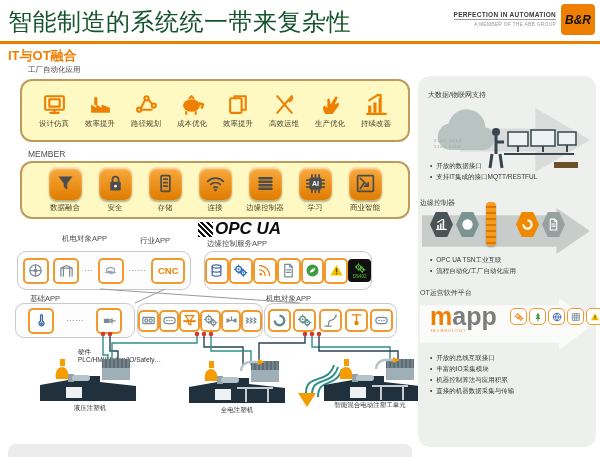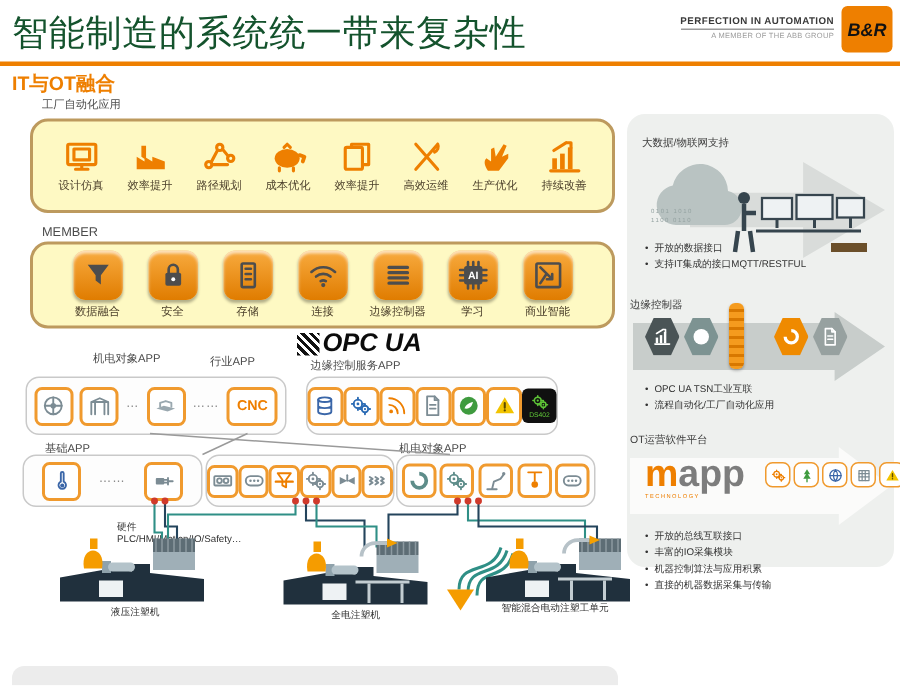--- a/index.html
+++ b/index.html
@@ -47,21 +47,21 @@
   .ds402{width:25px;height:23px;border-radius:4px;background:#101010;display:flex;flex-direction:column;
         align-items:center;justify-content:center;color:#5ec437;}
   .ds402 .icn{width:12px;height:12px;}
   .ds402 .ds-label{font-size:4.5px;color:#5ec437;}
   
   .hw{position:absolute;left:78px;top:348px;font-size:6.5px;color:#333;line-height:1.25;}
   .m-label{position:absolute;font-size:6.5px;color:#333;text-align:center;white-space:nowrap;}
   .wires{position:absolute;left:0;top:285px;width:420px;height:172px;}
   .footer-band{position:absolute;left:8px;top:444px;width:404px;height:13px;background:#ececec;border-radius:8px 8px 0 0;}
   
-  .panel{position:absolute;left:418px;top:76px;width:178px;height:302px;background:#eef0ee;border-radius:12px;}
+  .panel{position:absolute;left:418px;top:76px;width:178px;height:371px;background:#eef0ee;border-radius:12px;}
   .p-label{position:absolute;font-size:7px;color:#3c3c3c;}
   .bullets{position:absolute;margin:0;padding:0;list-style:none;font-size:6.5px;color:#333;line-height:1.7;}
   .bullets li::before{content:"•";margin-right:4px;}
   .arrow1{position:absolute;left:42px;top:32px;width:130px;height:64px;background:#d9dcda;
         clip-path:polygon(0 32%,58% 32%,58% 0,100% 50%,58% 100%,58% 68%,0 68%);}
   .cloud-icn{position:absolute;left:2px;top:26px;width:88px;height:64px;color:#b9c3c2;}
   .cloud-bits{position:absolute;left:16px;top:62px;font-size:4px;color:#95a3a2;line-height:1.4;letter-spacing:1px;}
   .workstation{position:absolute;left:66px;top:46px;width:98px;height:52px;color:#36454e;}
   .arrow2{position:absolute;left:4px;top:132px;width:168px;height:46px;background:#c8cdcb;
         clip-path:polygon(0 16%,80% 16%,80% 0,100% 50%,80% 100%,80% 84%,0 84%);}

